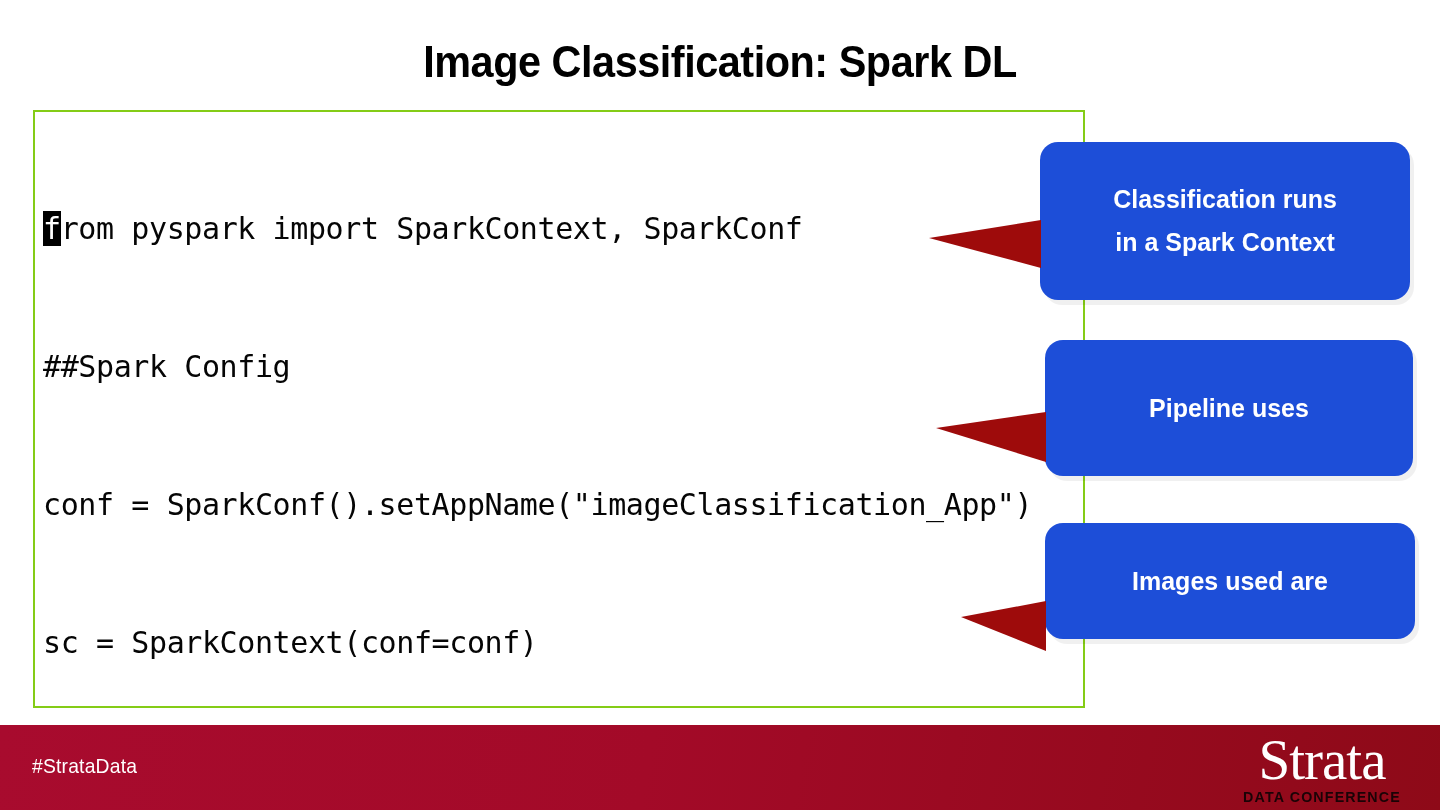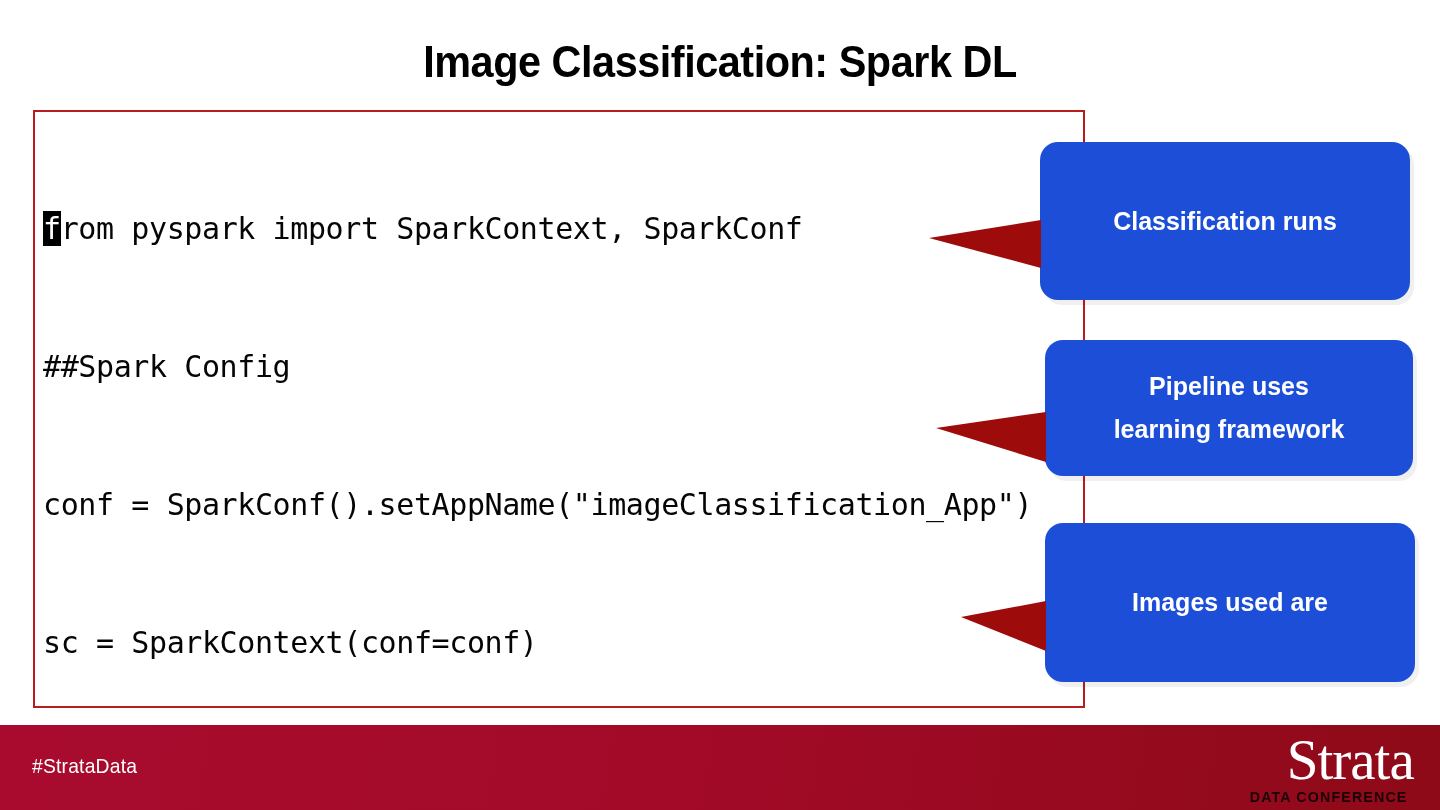--- a/index.html
+++ b/index.html
@@ -33,21 +33,21 @@
     white-space: nowrap;
   }
 
   
   #code-box {
     position: absolute;
     left: 33px;
     top: 110px;
     width: 1052px;
     height: 598px;
-    border: 2px solid #b91c1c;
+    border: 2px solid #84cc16;
     background: #ffffff;
     box-sizing: border-box;
     overflow: hidden;
   }
   #code-listing {
     position: absolute;
     left: 8px;
     top: 2px;
     width: 1400px;
     font-family: "DejaVu Sans Mono", "Liberation Mono", monospace;
@@ -109,21 +109,21 @@
     left: 1045px; top: 340px; width: 368px; height: 136px;
   }
   #callout-2::before {
     top: 72px;
     border-width: 16px 110px 34px 0;
     border-color: transparent #9E0B0B transparent transparent;
     transform: translateX(-108px);
   }
 
   #callout-3 {
-    left: 1045px; top: 523px; width: 370px; height: 159px;
+    left: 1045px; top: 523px; width: 370px; height: 116px;
   }
   #callout-3::before {
     top: 78px;
     border-width: 16px 85px 34px 0;
     border-color: transparent #9E0B0B transparent transparent;
     transform: translateX(-83px);
   }
 
   
   #footer-bar {
@@ -145,21 +145,21 @@
     font-weight: normal;
     letter-spacing: 0.2px;
     transform: scaleX(0.92);
     transform-origin: left top;
   }
   #footer-logo {
     position: absolute;
     right: 28px;
     top: 8px;
     width: 180px;
-    text-align: right;
+    text-align: center;
   }
   #footer-logo-word {
     font-family: "Liberation Serif", "DejaVu Serif", serif;
     font-size: 56px;
     line-height: 54px;
     color: #ffffff;
     letter-spacing: -1px;
     transform: scaleX(1.02);
   }
   #footer-logo-sub {
@@ -190,27 +190,27 @@
     
     
     
     
   </div>
 </div>
 
 <div class="callout" id="callout-1">
   <div class="callout-text">
     <div>Classification runs</div>
+    <div>in a Spark Context</div>
   </div>
 </div>
 
 <div class="callout" id="callout-2">
   <div class="callout-text">
     <div>Pipeline uses</div>
-    <div>learning framework</div>
   </div>
 </div>
 
 <div class="callout" id="callout-3">
   <div class="callout-text">
     <div>Images used are</div>
   </div>
 </div>
 
 <div id="footer-bar">

